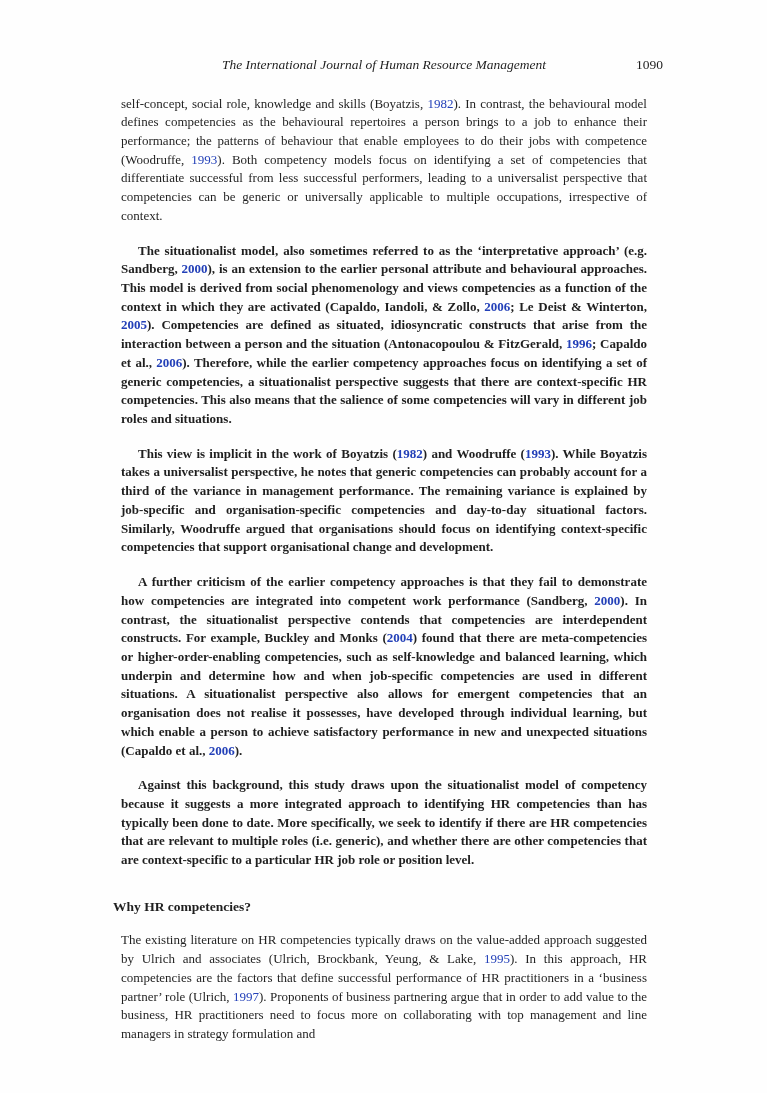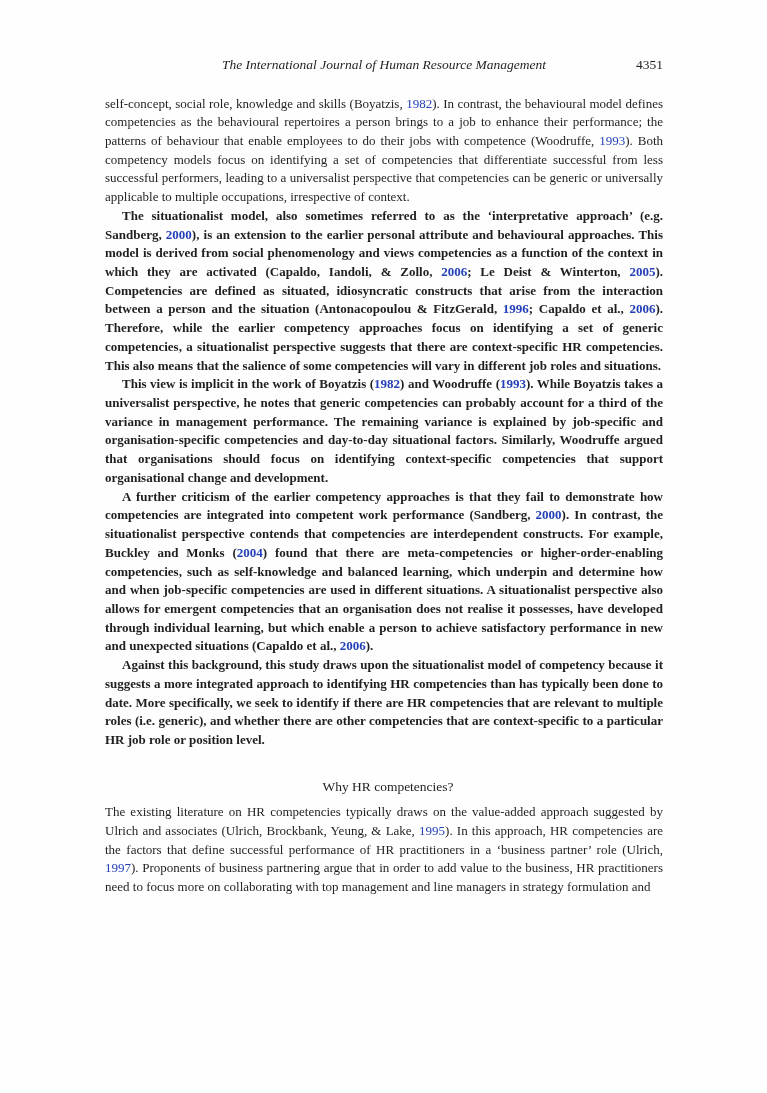--- a/index.html
+++ b/index.html
@@ -35,45 +35,45 @@
     right: 0;
     top: 0;
     font-style: normal;
   }
   .article-body {
     font-size: 13px;
     line-height: 1.44;
     text-align: justify;
   }
   .para {
-    margin: 0;
+    margin: 16px;
   }
   .para.indent {
     text-indent: 17px;
     font-weight: bold;
   }
   .cite {
     color: var(--cite-color, #2340b8);
     cursor: pointer;
   }
   .section-heading {
     font-size: 13.5px;
-    font-weight: normal;
-    text-align: center;
+    font-weight: bold;
+    text-align: left;
     margin: 28px 0 8px 8px;
     line-height: 1.3;
   }
 </style>
 </head>
 <body>
 
 <div class="page">
   <div class="running-head">
     <span>The International Journal of Human Resource Management</span>
-    <span class="page-number">4351</span>
+    <span class="page-number">1090</span>
   </div>
   <div class="article-body">
       <p class="para"><span>self-concept, social role, knowledge and skills (Boyatzis, </span><span class="cite">1982</span><span>). In contrast, the behavioural model defines competencies as the behavioural repertoires a person brings to a job to enhance their performance; the patterns of behaviour that enable employees to do their jobs with competence (Woodruffe, </span><span class="cite">1993</span><span>). Both competency models focus on identifying a set of competencies that differentiate successful from less successful performers, leading to a universalist perspective that competencies can be generic or universally applicable to multiple occupations, irrespective of context.</span></p>
       <p class="para indent"><span>The situationalist model, also sometimes referred to as the ‘interpretative approach’ (e.g. Sandberg, </span><span class="cite">2000</span><span>), is an extension to the earlier personal attribute and behavioural approaches. This model is derived from social phenomenology and views competencies as a function of the context in which they are activated (Capaldo, Iandoli, &amp; Zollo, </span><span class="cite">2006</span><span>; Le Deist &amp; Winterton, </span><span class="cite">2005</span><span>). Competencies are defined as situated, idiosyncratic constructs that arise from the interaction between a person and the situation (Antonacopoulou &amp; FitzGerald, </span><span class="cite">1996</span><span>; Capaldo et al., </span><span class="cite">2006</span><span>). Therefore, while the earlier competency approaches focus on identifying a set of generic competencies, a situationalist perspective suggests that there are context-specific HR competencies. This also means that the salience of some competencies will vary in different job roles and situations.</span></p>
       <p class="para indent"><span>This view is implicit in the work of Boyatzis (</span><span class="cite">1982</span><span>) and Woodruffe (</span><span class="cite">1993</span><span>). While Boyatzis takes a universalist perspective, he notes that generic competencies can probably account for a third of the variance in management performance. The remaining variance is explained by job-specific and organisation-specific competencies and day-to-day situational factors. Similarly, Woodruffe argued that organisations should focus on identifying context-specific competencies that support organisational change and development.</span></p>
       <p class="para indent"><span>A further criticism of the earlier competency approaches is that they fail to demonstrate how competencies are integrated into competent work performance (Sandberg, </span><span class="cite">2000</span><span>). In contrast, the situationalist perspective contends that competencies are interdependent constructs. For example, Buckley and Monks (</span><span class="cite">2004</span><span>) found that there are meta-competencies or higher-order-enabling competencies, such as self-knowledge and balanced learning, which underpin and determine how and when job-specific competencies are used in different situations. A situationalist perspective also allows for emergent competencies that an organisation does not realise it possesses, have developed through individual learning, but which enable a person to achieve satisfactory performance in new and unexpected situations (Capaldo et al., </span><span class="cite">2006</span><span>).</span></p>
       <p class="para indent"><span>Against this background, this study draws upon the situationalist model of competency because it suggests a more integrated approach to identifying HR competencies than has typically been done to date. More specifically, we seek to identify if there are HR competencies that are relevant to multiple roles (i.e. generic), and whether there are other competencies that are context-specific to a particular HR job role or position level.</span></p>
       <h2 class="section-heading">Why HR competencies?</h2>
       <p class="para"><span>The existing literature on HR competencies typically draws on the value-added approach suggested by Ulrich and associates (Ulrich, Brockbank, Yeung, &amp; Lake, </span><span class="cite">1995</span><span>). In this approach, HR competencies are the factors that define successful performance of HR practitioners in a ‘business partner’ role (Ulrich, </span><span class="cite">1997</span><span>). Proponents of business partnering argue that in order to add value to the business, HR practitioners need to focus more on collaborating with top management and line managers in strategy formulation and</span></p>
     </div>

